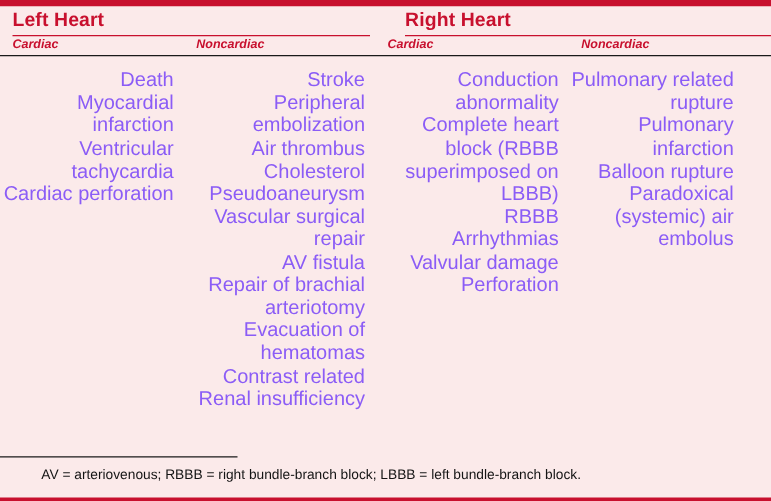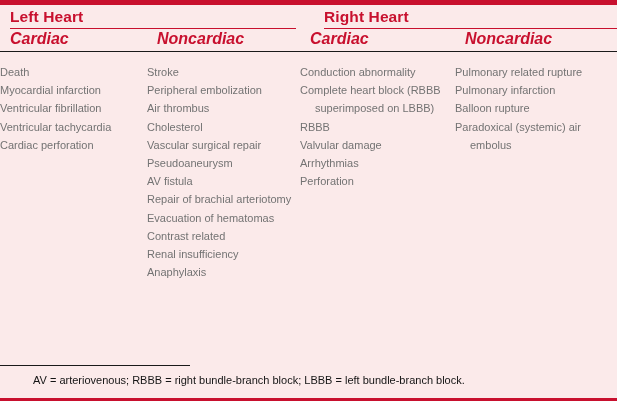--- a/index.html
+++ b/index.html
@@ -44,47 +44,48 @@
     margin-left: 28px;
     border-bottom: 1.6px solid #c8102e;
   }
   .sub-header-row {
     display: flex;
     border-bottom: 1.6px solid #1a1a1a;
     padding-bottom: 3px;
     margin-top: 1px;
   }
   .sub-header {
-    font-size: 16px;
+    font-size: 10px;
     font-style: italic;
     font-weight: bold;
     color: #c8102e;
   }
   .col-1 { width: 147px; margin-left: 10px; }
   .col-2 { width: 153px; }
   .col-3 { width: 155px; }
   .col-4 { width: 140px; }
 
   .body-row {
     display: flex;
     margin-top: 11px;
   }
   .col-list {
     list-style: none;
     margin: 0;
     padding: 0;
   }
   .col-list li {
-    font-size: 11px;
-    color: #737373;
+    font-size: 16px;
+    color: #8b5cf6;
     line-height: 18.2px;
     padding-left: 15px;
     text-indent: -15px;
     margin-bottom: 0px;
     padding-right: 8px;
+    text-align: right;
   }
   .footnote-wrap {
     position: absolute;
     left: 0;
     bottom: 10px;
     width: 617px;
   }
   .footnote-rule {
     width: 190px;
     height: 0;
@@ -112,44 +113,42 @@
     <div class="sub-header col-1">Cardiac</div>
     <div class="sub-header col-2">Noncardiac</div>
     <div class="sub-header col-3">Cardiac</div>
     <div class="sub-header col-4">Noncardiac</div>
   </div>
 
   <div class="body-row">
     <ul class="col-list col-1">
         <li>Death</li>
         <li>Myocardial infarction</li>
-        <li>Ventricular fibrillation</li>
         <li>Ventricular tachycardia</li>
         <li>Cardiac perforation</li>
       </ul>
     <ul class="col-list col-2">
         <li>Stroke</li>
         <li>Peripheral embolization</li>
         <li>Air thrombus</li>
         <li>Cholesterol</li>
+        <li>Pseudoaneurysm</li>
         <li>Vascular surgical repair</li>
-        <li>Pseudoaneurysm</li>
         <li>AV fistula</li>
         <li>Repair of brachial arteriotomy</li>
         <li>Evacuation of hematomas</li>
         <li>Contrast related</li>
         <li>Renal insufficiency</li>
-        <li>Anaphylaxis</li>
       </ul>
     <ul class="col-list col-3">
         <li>Conduction abnormality</li>
         <li>Complete heart block (RBBB superimposed on LBBB)</li>
         <li>RBBB</li>
+        <li>Arrhythmias</li>
         <li>Valvular damage</li>
-        <li>Arrhythmias</li>
         <li>Perforation</li>
       </ul>
     <ul class="col-list col-4">
         <li>Pulmonary related rupture</li>
         <li>Pulmonary infarction</li>
         <li>Balloon rupture</li>
         <li>Paradoxical (systemic) air embolus</li>
       </ul>
   </div>
 

